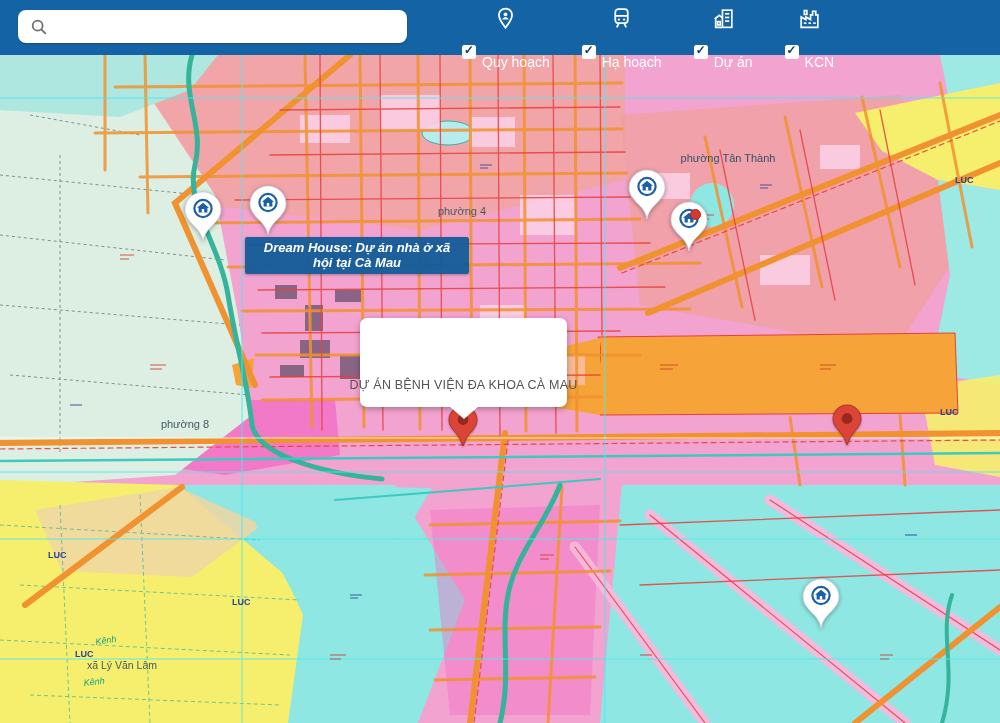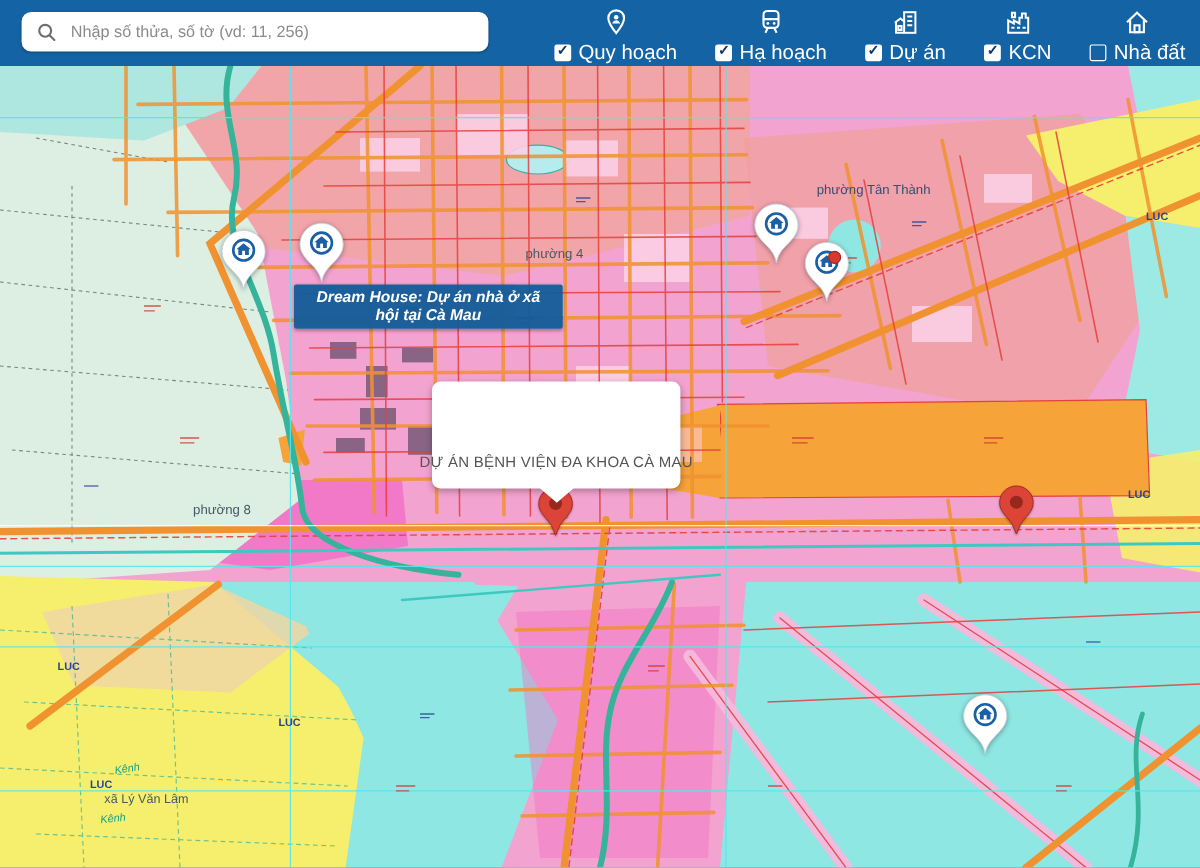--- a/index.html
+++ b/index.html
@@ -10,21 +10,21 @@
   .topbar{position:absolute;left:0;top:0;width:1000px;height:55px;background:#1464a5;z-index:50;}
   .searchbox{position:absolute;left:18px;top:10px;width:389px;height:33px;background:#fff;border-radius:8px;
              display:flex;align-items:center;padding:0 12px;box-sizing:border-box;box-shadow:0 1px 2px rgba(0,0,0,.25);}
   .searchbox svg{flex:0 0 auto;margin-right:9px;}
   .searchbox input{border:none;outline:none;flex:1;font-size:13.5px;color:#333;font-family:"Liberation Sans",sans-serif;background:transparent;}
   .searchbox input::placeholder{color:#8b8b8b;}
   .layerbar{position:absolute;left:462px;top:5px;display:flex;align-items:flex-end;gap:32px;}
   .layer{display:flex;flex-direction:column;align-items:center;cursor:pointer;}
   .layer .licon{height:26px;display:flex;align-items:center;justify-content:center;margin-bottom:3px;}
   .layer .lrow{display:flex;align-items:center;gap:6px;}
-  .layer .llabel{color:#fff;font-size:17px;white-space:nowrap;}
+  .layer .llabel{color:#fff;font-size:14px;white-space:nowrap;margin-top:20px;}
   .cbx{width:14px;height:14px;border:1.6px solid #fff;border-radius:2px;box-sizing:border-box;position:relative;background:transparent;}
   .cbx.checked{background:#fff;}
   .cbx.checked::after{content:"\2713";position:absolute;left:1px;top:-3px;font-size:12px;font-weight:bold;color:#0c3a66;}
 
   
   .map{position:absolute;left:0;top:55px;width:1000px;height:668px;overflow:hidden;background:#f3a3cf;cursor:grab;}
   .map svg.basemap{position:absolute;left:0;top:0;}
 
   
   .mk{position:absolute;z-index:20;}
@@ -48,21 +48,20 @@
 <body>
 
 <div class="stage">
 
   <div class="topbar">
     <div class="searchbox">
       <svg width="18" height="18" viewBox="0 0 20 20">
         <circle cx="8.5" cy="8.5" r="5.5" fill="none" stroke="#6f6f6f" stroke-width="2"></circle>
         <line x1="12.8" y1="12.8" x2="17" y2="17" stroke="#6f6f6f" stroke-width="2" stroke-linecap="round"></line>
       </svg>
-      <input type="text" placeholder="Nhập số thửa, số tờ (vd: 11, 256)" style="">
     </div>
 
     <div class="layerbar">
 
       <div class="layer">
         <div class="licon">
           <svg width="25" height="25" viewBox="0 0 24 24" fill="none" stroke="#fff" stroke-width="1.7">
             <path d="M12 2.5c-3.6 0-6.3 2.7-6.3 6.2 0 4.4 6.3 12 6.3 12s6.3-7.6 6.3-12c0-3.5-2.7-6.2-6.3-6.2z"></path>
             <circle cx="12" cy="8" r="1.8" fill="#fff" stroke="none"></circle>
             <path d="M8.8 13c.8-1.7 1.9-2.5 3.2-2.5s2.4.8 3.2 2.5" fill="#fff" stroke="none"></path>
@@ -116,33 +115,20 @@
             <line x1="11" y1="16.5" x2="13.5" y2="16.5"></line>
             <line x1="15.5" y1="16.5" x2="18" y2="16.5"></line>
           </svg>
         </div>
         <div class="lrow">
           <span class="cbx checked"></span>
           <span class="llabel">KCN</span>
         </div>
       </div>
 
-      <div class="layer">
-        <div class="licon">
-          <svg width="25" height="25" viewBox="0 0 24 24" fill="none" stroke="#fff" stroke-width="1.7">
-            <path d="M4 12 L12 4.5 L20 12"></path>
-            <path d="M6.5 10.5 V20 H17.5 V10.5"></path>
-            <rect x="10" y="14.5" width="4" height="5.5"></rect>
-          </svg>
-        </div>
-        <div class="lrow">
-          <span class="cbx"></span>
-          <span class="llabel">Nhà đất</span>
-        </div>
-      </div>
 
     </div>
   </div>
 
   <div class="map">
 
     <svg class="basemap" width="1000" height="668" viewBox="0 0 1000 668">
       <defs>
         <symbol id="whitepin" viewBox="0 0 38 52">
           <path d="M19 1 C9.1 1 1 9 1 18.7 c0 7.6 5.7 12.7 10.6 17.8 C14.7 39.8 17.8 43.6 19 50 c1.2-6.4 4.3-10.2 7.4-13.5 C31.3 31.4 37 26.3 37 18.7 C37 9 28.9 1 19 1 Z" fill="#ffffff" stroke="#c9d2da" stroke-width="0.8"></path>

